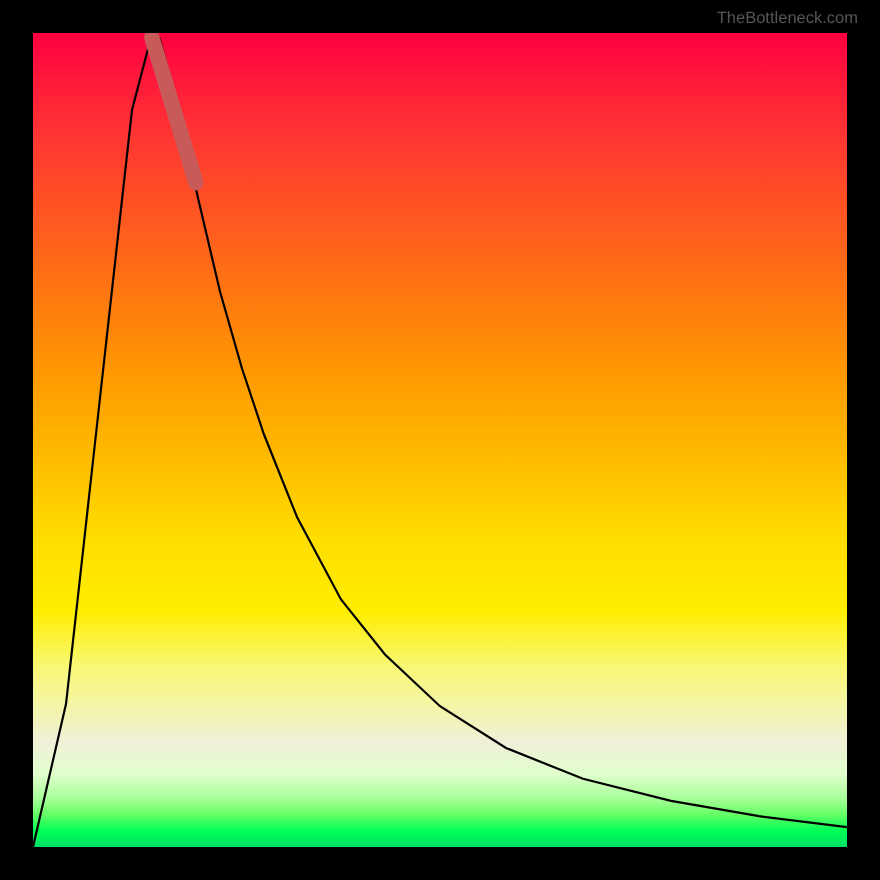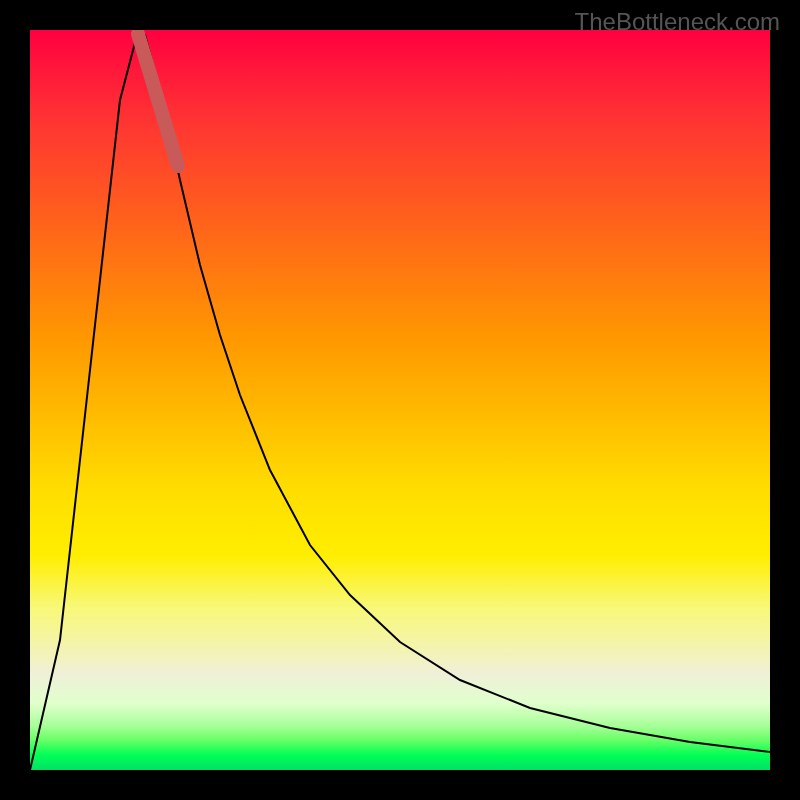--- a/index.html
+++ b/index.html
@@ -12,21 +12,21 @@
       height: 800px;
       background: #000;
       position: relative;
       font-family: Arial, sans-serif;
     }
     .watermark {
       position: absolute;
       top: 8px;
       right: 20px;
       color: #555;
-      font-size: 24px;
+      font-size: 15px;
       font-weight: normal;
       z-index: 10;
     }
     .plot-area {
       position: absolute;
       top: 30px;
       left: 30px;
       width: 740px;
       height: 740px;
       background: linear-gradient(to bottom,

